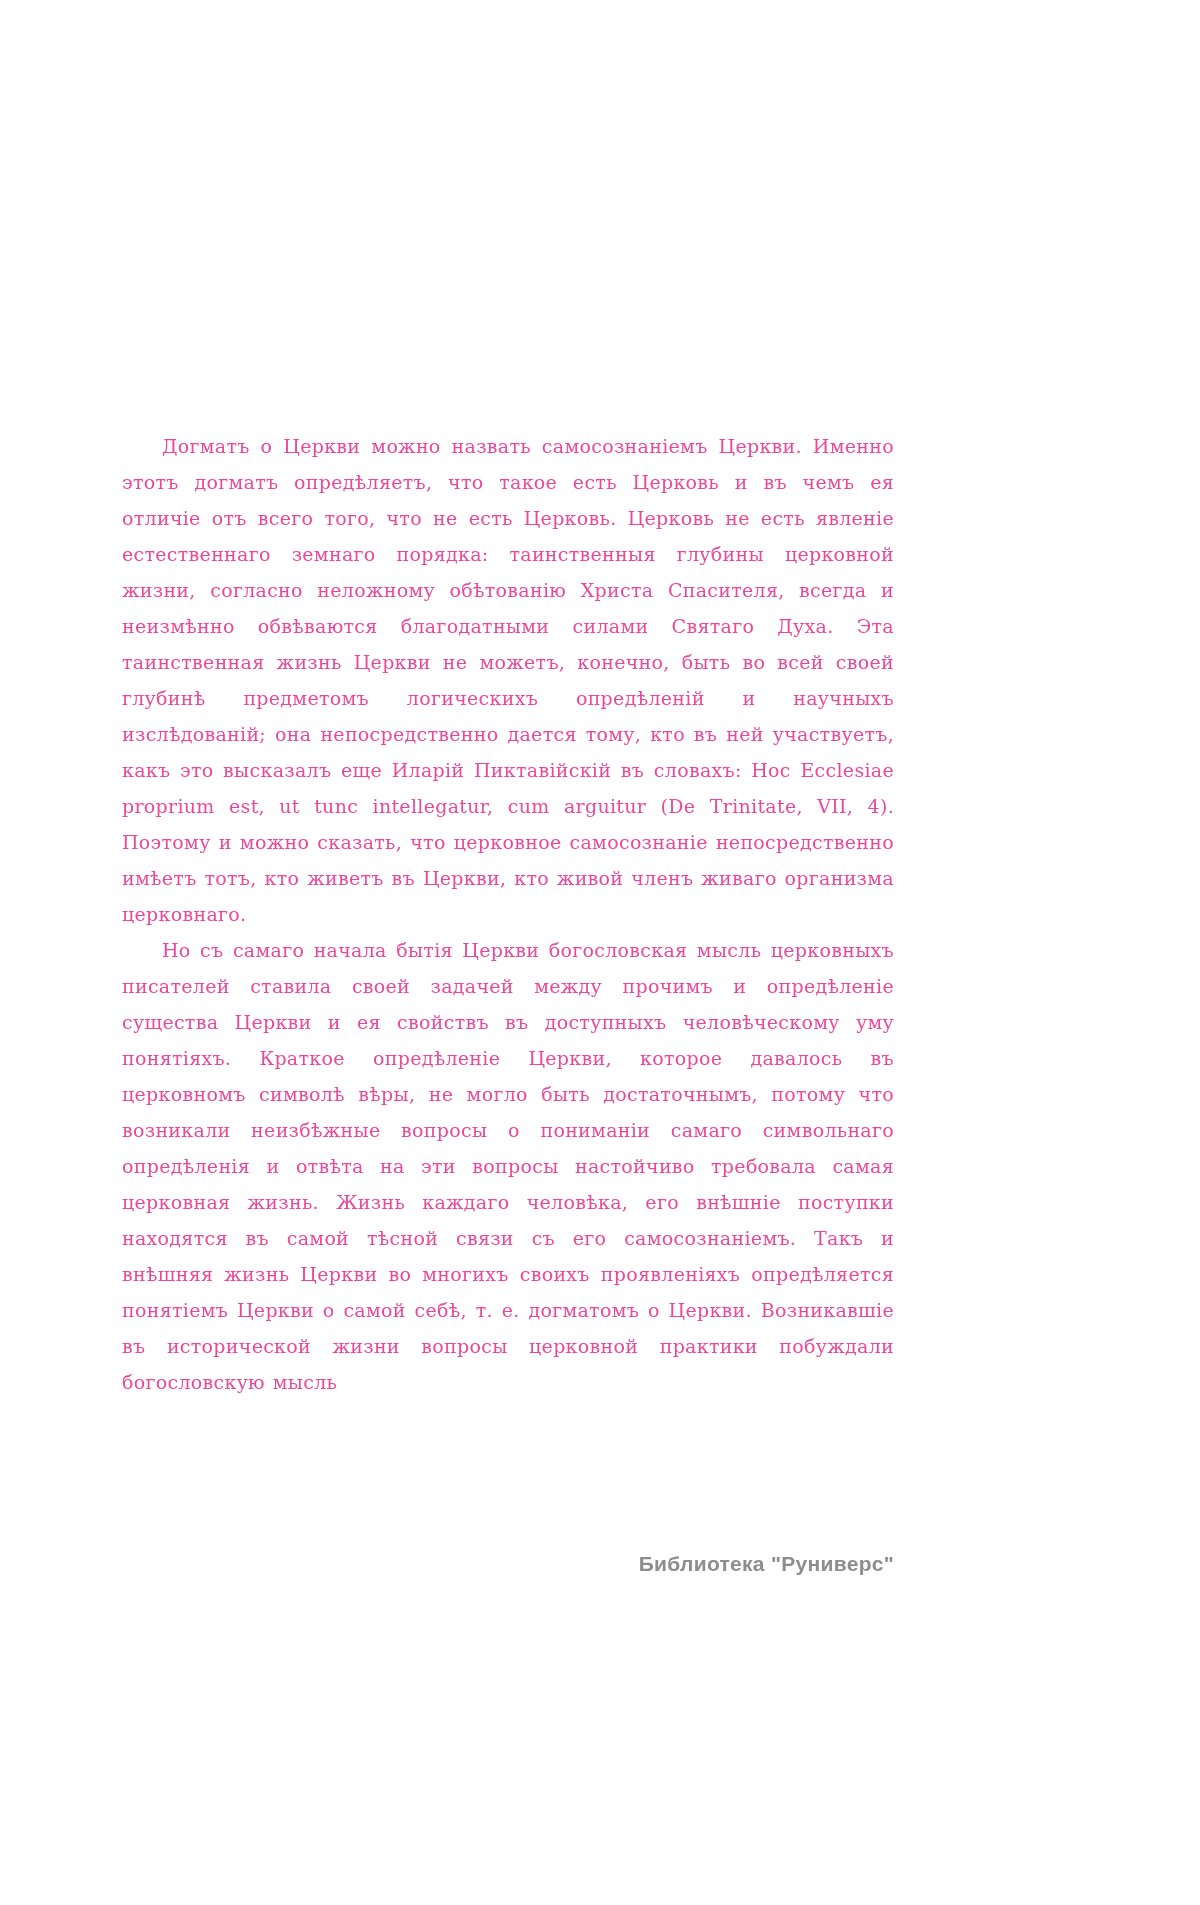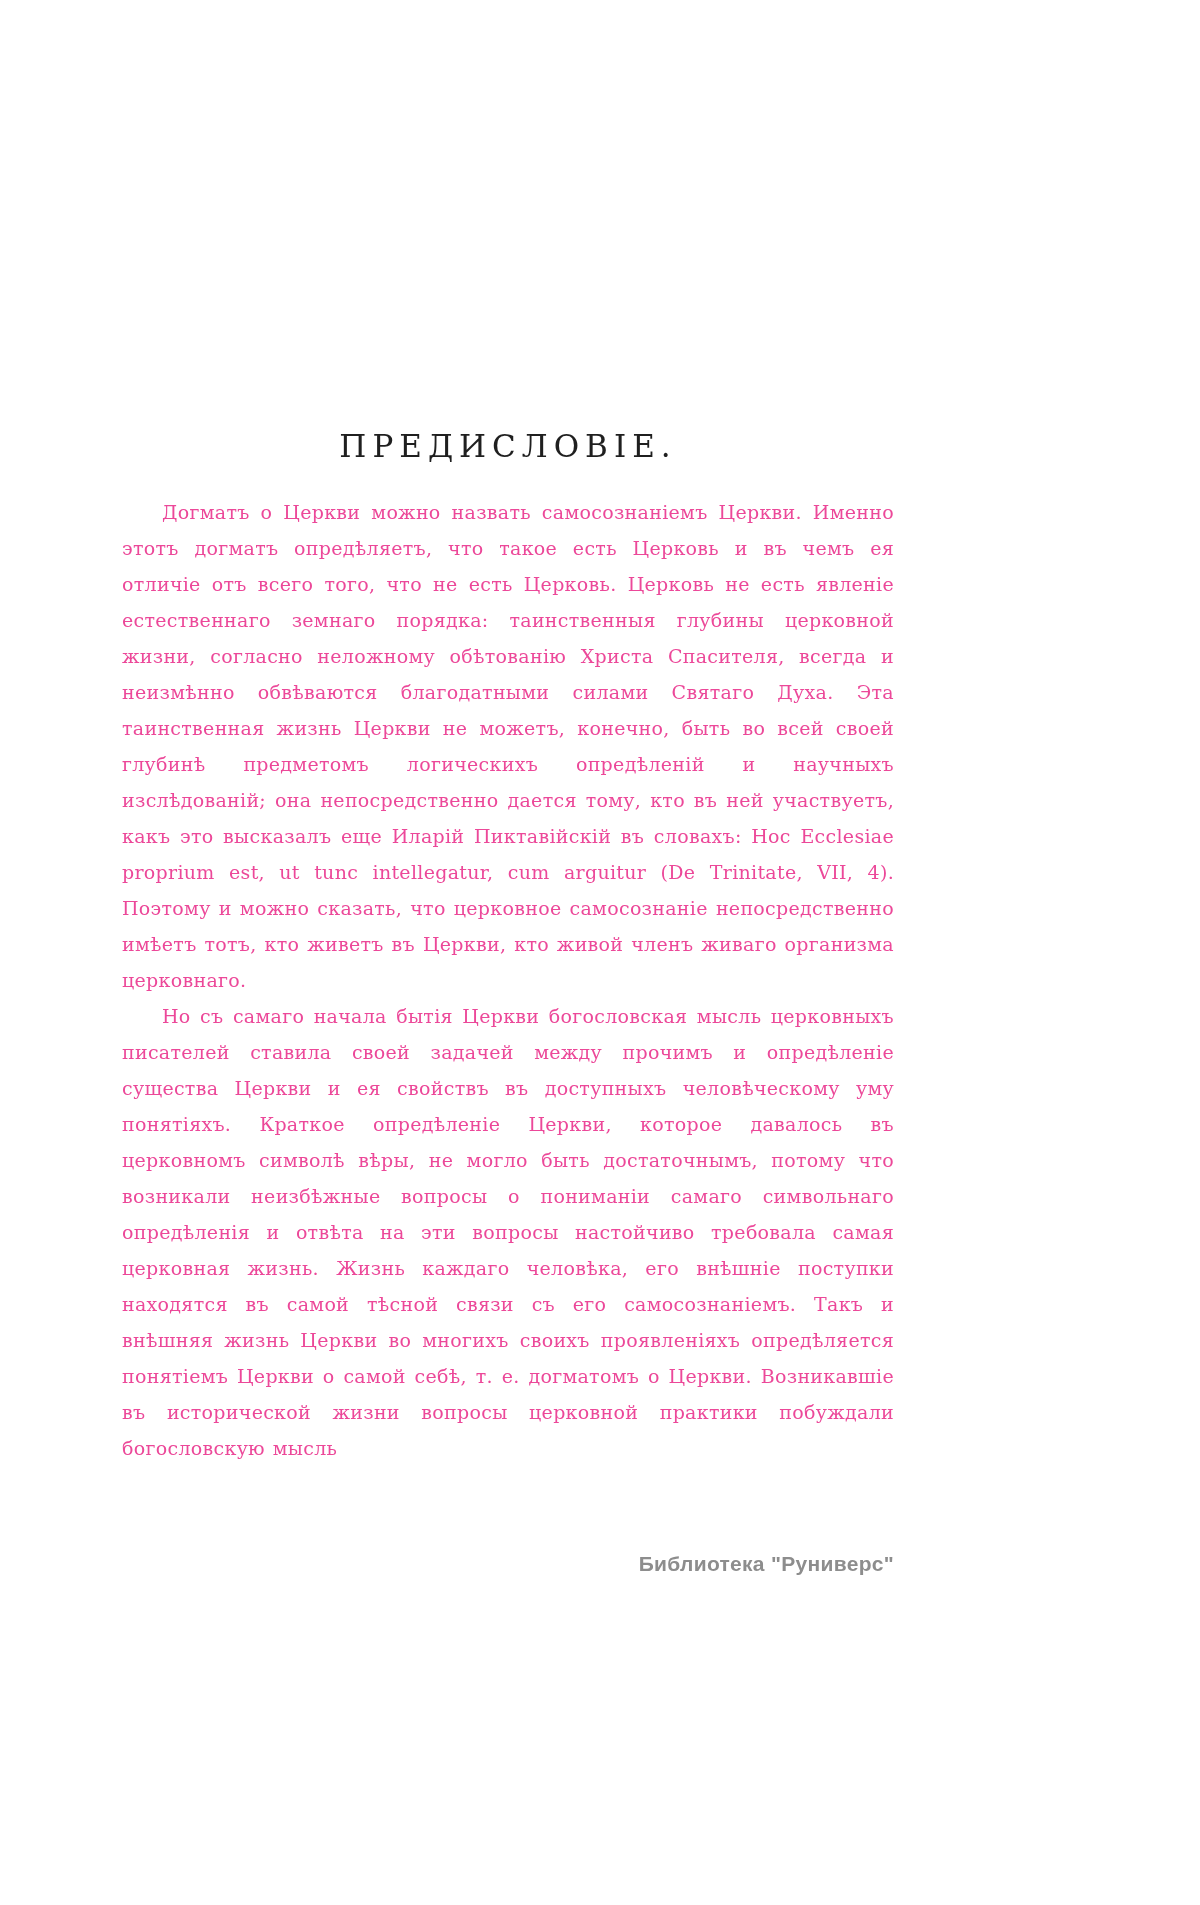--- a/index.html
+++ b/index.html
@@ -51,18 +51,17 @@
     font-weight: 700;
     color: #8d8d8d;
     letter-spacing: 0.3px;
   }
 </style>
 </head>
 <body>
 
 <div class="scan-page">
   <div class="text-block">
-    <h1 class="page-title">ПРЕДИСЛОВІЕ.</h1>
     <p class="para">Догматъ о Церкви можно назвать самосознаніемъ Церкви. Именно этотъ догматъ опредѣляетъ, что такое есть Церковь и въ чемъ ея отличіе отъ всего того, что не есть Церковь. Церковь не есть явленіе естественнаго земнаго порядка: таинственныя глубины церковной жизни, согласно неложному обѣтованію Христа Спасителя, всегда и неизмѣнно обвѣваются благодатными силами Святаго Духа. Эта таинственная жизнь Церкви не можетъ, конечно, быть во всей своей глубинѣ предметомъ логическихъ опредѣленій и научныхъ изслѣдованій; она непосредственно дается тому, кто въ ней участвуетъ, какъ это высказалъ еще Иларій Пиктавійскій въ словахъ: Hoc Ecclesiae proprium est, ut tunc intellegatur, cum arguitur (De Trinitate, VII, 4). Поэтому и можно сказать, что церковное самосознаніе непосредственно имѣетъ тотъ, кто живетъ въ Церкви, кто живой членъ живаго организма церковнаго.</p>
     <p class="para">Но съ самаго начала бытія Церкви богословская мысль церковныхъ писателей ставила своей задачей между прочимъ и опредѣленіе существа Церкви и ея свойствъ въ доступныхъ человѣческому уму понятіяхъ. Краткое опредѣленіе Церкви, которое давалось въ церковномъ символѣ вѣры, не могло быть достаточнымъ, потому что возникали неизбѣжные вопросы о пониманіи самаго символьнаго опредѣленія и отвѣта на эти вопросы настойчиво требовала самая церковная жизнь. Жизнь каждаго человѣка, его внѣшніе поступки находятся въ самой тѣсной связи съ его самосознаніемъ. Такъ и внѣшняя жизнь Церкви во многихъ своихъ проявленіяхъ опредѣляется понятіемъ Церкви о самой себѣ, т. е. догматомъ о Церкви. Возникавшіе въ исторической жизни вопросы церковной практики побуждали богословскую мысль</p>
   </div>
   <div class="watermark">Библиотека "Руниверс"</div>
 </div>
 
 </body></html>

